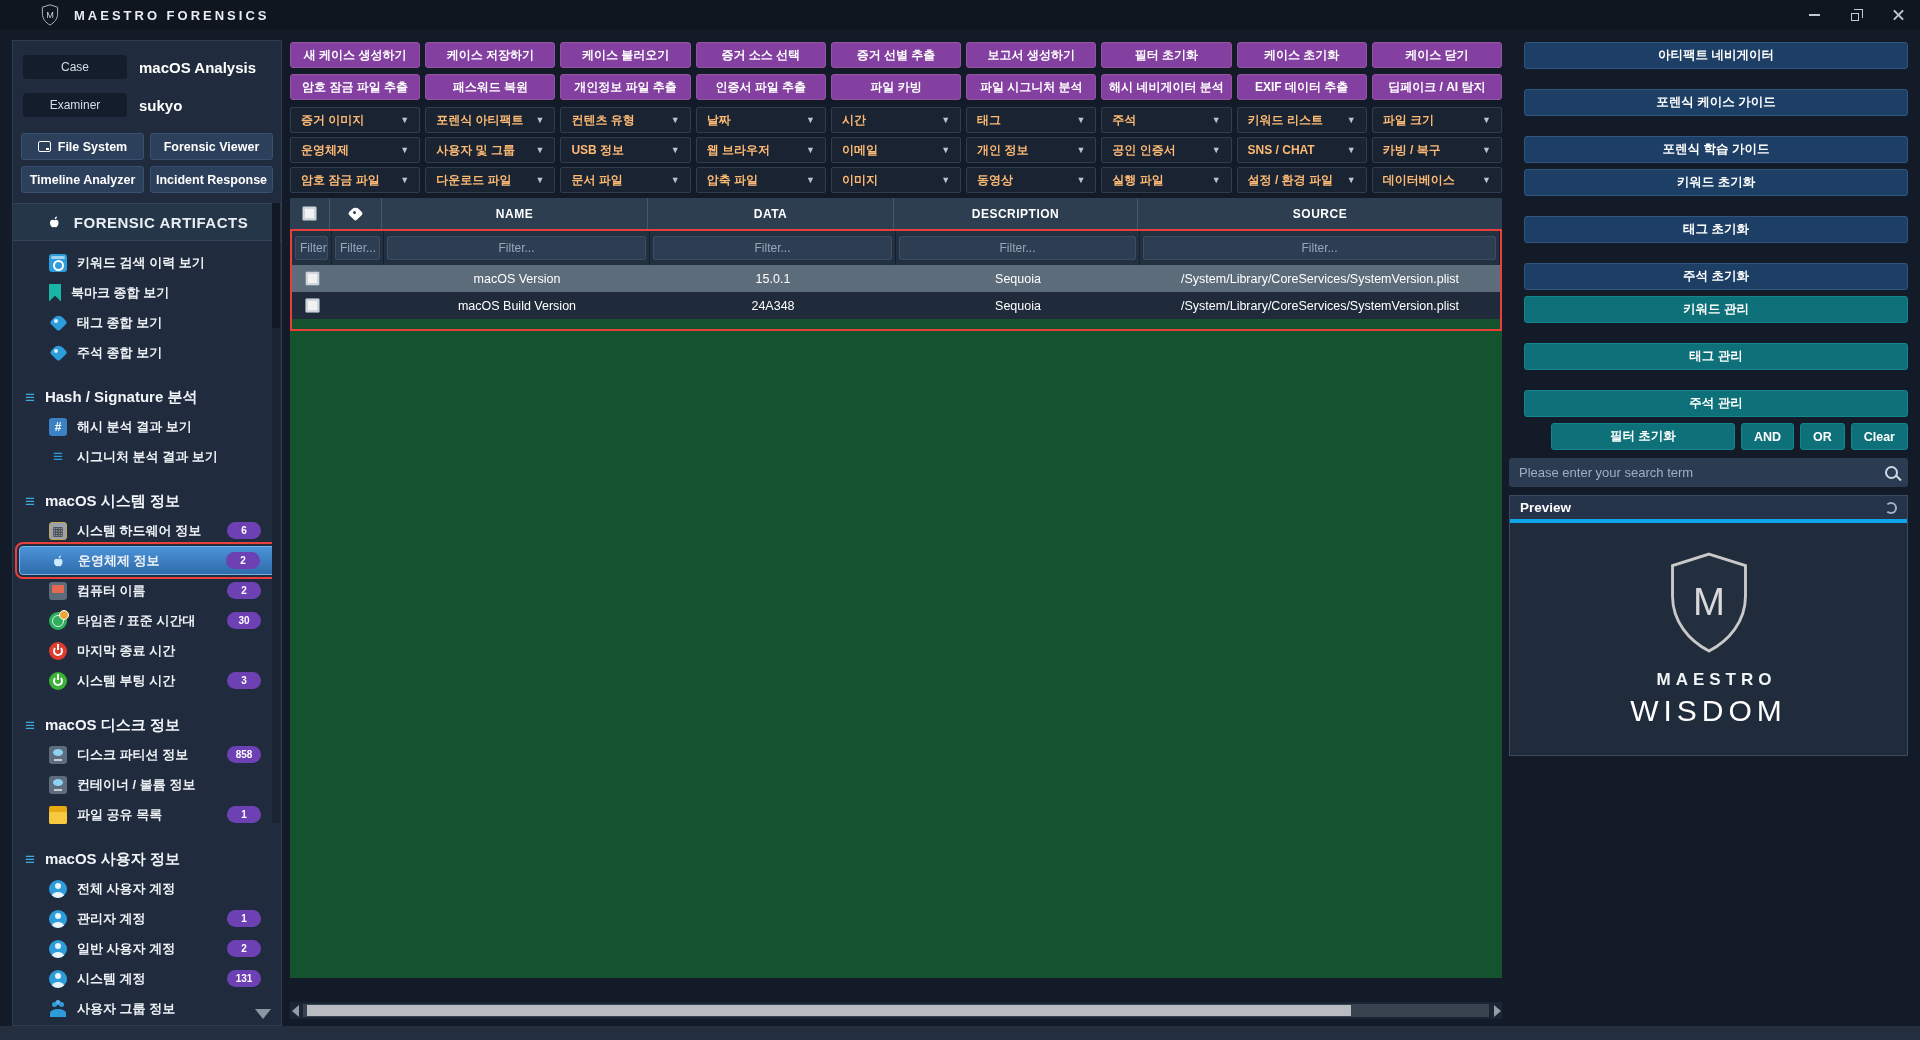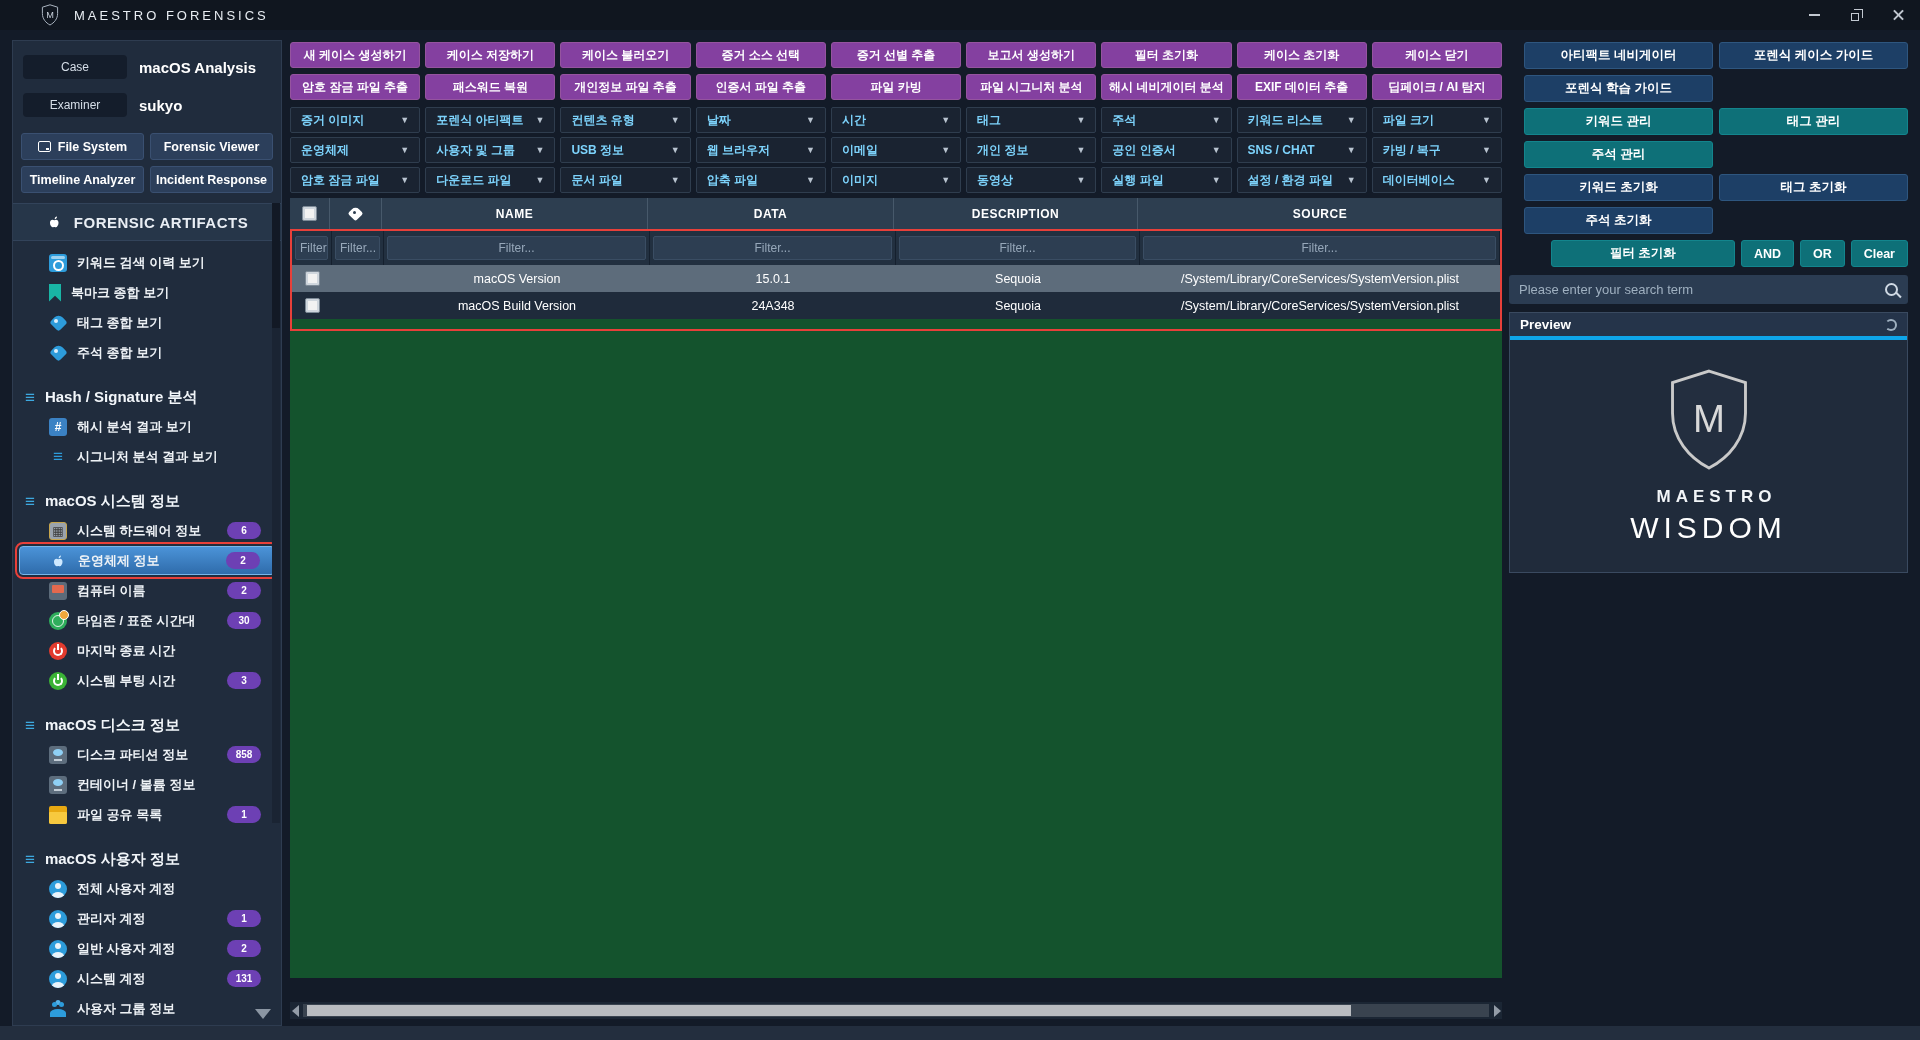--- a/index.html
+++ b/index.html
@@ -5,21 +5,21 @@
   * { margin:0; padding:0; box-sizing:border-box; }
   html,body { width:1920px; height:1040px; overflow:hidden; }
   body {
     font-family:"Liberation Sans","DejaVu Sans",sans-serif;
     background:#131b28; color:#e9eef4; position:relative;
   }
   
   .titlebar { position:absolute; left:0; top:0; width:1920px; height:30px;
     background:#10161f; display:flex; align-items:center; padding-left:40px; }
   .tb-shield { width:20px; height:24px; margin-right:14px; display:flex; }
-  .app-title { font-size:13px; font-weight:normal; letter-spacing:3px; color:#e8edf2; }
+  .app-title { font-size:13px; font-weight:bold; letter-spacing:3px; color:#e8edf2; }
   .win-controls { position:absolute; right:14px; top:0; height:30px; display:flex; align-items:center; gap:26px; }
   .wc { width:16px; height:16px; display:flex; align-items:center; justify-content:center; cursor:pointer; position:relative; }
   .wc-min i { display:block; width:11px; height:2px; background:#c2c8d0; }
   .wc-res i { display:block; width:8px; height:8px; border:1.5px solid #c2c8d0; position:relative; margin-top:3px; margin-right:3px;}
   .wc-res i::before { content:""; position:absolute; left:2.5px; top:-5px; width:8px; height:8px; border:1.5px solid #c2c8d0; border-bottom:none; border-left:none; }
   .wc-close::before,.wc-close::after { content:""; position:absolute; width:13px; height:2px; background:#c2c8d0; }
   .wc-close::before { transform:rotate(45deg);} .wc-close::after { transform:rotate(-45deg);}
   
   .sidebar { position:absolute; left:12px; top:40px; width:270px; height:986px;
     background:#202c3d; border:1px solid #2e3c50; }
@@ -91,21 +91,21 @@
   .sb-chevron { position:absolute; right:10px; bottom:6px; width:0; height:0;
     border-left:8px solid transparent; border-right:8px solid transparent; border-top:10px solid #8b96a3; cursor:pointer; }
   
   .center { position:absolute; left:290px; top:42px; width:1212px; }
   .toolbar { display:grid; grid-template-columns:repeat(9,1fr); gap:6px 5px; }
   .tb-btn { background:#8440a0; border:1px solid #95549f; border-radius:3px; height:26px;
     color:#fff; font-size:12px; font-weight:bold; cursor:pointer; font-family:inherit; white-space:nowrap; overflow:hidden; }
   .ddgrid { display:grid; grid-template-columns:repeat(9,1fr); gap:4px 5px; margin-top:7px; }
   .dd { background:#1a2331; border:1px solid #2f3d4e; border-radius:2px; height:26px;
     display:flex; align-items:center; padding:0 10px; cursor:pointer; }
-  .dd-lbl { font-size:12px; font-weight:bold; color:#7dd3fc; white-space:nowrap; overflow:hidden; }
+  .dd-lbl { font-size:12px; font-weight:bold; color:#fdba74; white-space:nowrap; overflow:hidden; }
   .dd-caret { margin-left:auto; font-size:9px; color:#b9c4d0; }
   .center-body { margin-top:5px; background:#14532d; min-height:780px; }
   .tgrid { display:grid; grid-template-columns:40px 52px 266px 246px 244px 1fr; }
   .t-head { background:#2d3e50; height:31px; }
   .th-cell { display:flex; align-items:center; justify-content:center; font-size:12px;
     font-weight:bold; letter-spacing:.5px; color:#fff; border-right:1px solid #47596b; cursor:pointer; }
   .th-cell:last-child { border-right:none; }
   .cbx { width:15px; height:15px; background:#f2f2f2; border:1px solid #7d8a97; border-radius:2px;
     box-shadow:inset 0 0 0 2px #cfd6dd; cursor:pointer; }
   .tagico { width:13px; height:13px; position:relative; }
@@ -125,21 +125,21 @@
   .hscroll { position:absolute; left:290px; top:1002px; width:1212px; height:17px;
     display:flex; align-items:center; background:#1b2634; }
   .hs-arr { width:10px; height:13px; display:flex; align-items:center; justify-content:center; cursor:pointer; }
   .hs-arr span { width:0; height:0; border-top:6px solid transparent; border-bottom:6px solid transparent; }
   .hs-arr.left span { border-right:7px solid #939ca7; }
   .hs-arr.right span { border-left:7px solid #939ca7; }
   .hs-track { flex:1; height:13px; background:#39434f; position:relative; margin:0 3px; cursor:pointer; }
   .hs-thumb { position:absolute; left:4px; top:1px; width:88%; height:11px; background:#b9bcc0; cursor:grab; }
   
   .rightpanel { position:absolute; left:1509px; top:42px; width:399px; }
-  .rp-grid { display:grid; grid-template-columns:repeat(2,1fr); gap:6px; margin-bottom:6px;margin-left:15px; }
+  .rp-grid { display:grid; grid-template-columns:repeat(1,1fr); gap:20px; margin-bottom:6px;margin-left:15px; }
   .rp-btn { height:27px; border-radius:3px; color:#fff; font-size:12.5px; font-weight:bold;
     cursor:pointer; font-family:inherit; white-space:nowrap; overflow:hidden; }
   .rp-btn.navy { background:#1d3f66; border:1px solid #2e567f; }
   .rp-btn.teal, .teal-btn { background:#0e7078; border:1px solid #13858d; }
   .rp-row4 { display:flex; gap:6px; margin-bottom:8px; justify-content:flex-end; }
   .teal-btn { height:27px; border-radius:3px; color:#fff; font-size:12.5px; font-weight:bold; cursor:pointer; font-family:inherit; }
   .teal-btn.wide { width:184px; }
   .teal-btn.sm { padding:0 12px; }
   .search { height:29px; background:#2b3c52; border-radius:3px; display:flex; align-items:center; padding:0 10px; }
   .search input { flex:1; background:transparent; border:none; outline:none; color:#dbe5ee; font-size:13px; font-family:inherit; }
@@ -536,28 +536,28 @@
 </div>
 
 <div class="rightpanel" data-name="right-panel">
   <div id="rpRows" data-name="right-panel-buttons">
       <div class="rp-grid" data-name="right-panel-button-row">
         <button class="rp-btn navy" data-name="right-panel-button">아티팩트 네비게이터</button>
         <button class="rp-btn navy" data-name="right-panel-button">포렌식 케이스 가이드</button>
         <button class="rp-btn navy" data-name="right-panel-button">포렌식 학습 가이드</button>
       </div>
       <div class="rp-grid" data-name="right-panel-button-row">
+        <button class="rp-btn navy" data-name="right-panel-button">키워드 초기화</button>
+        <button class="rp-btn navy" data-name="right-panel-button">태그 초기화</button>
+        <button class="rp-btn navy" data-name="right-panel-button">주석 초기화</button>
+      </div>
+      <div class="rp-grid" data-name="right-panel-button-row">
         <button class="rp-btn teal" data-name="right-panel-button">키워드 관리</button>
         <button class="rp-btn teal" data-name="right-panel-button">태그 관리</button>
         <button class="rp-btn teal" data-name="right-panel-button">주석 관리</button>
-      </div>
-      <div class="rp-grid" data-name="right-panel-button-row">
-        <button class="rp-btn navy" data-name="right-panel-button">키워드 초기화</button>
-        <button class="rp-btn navy" data-name="right-panel-button">태그 초기화</button>
-        <button class="rp-btn navy" data-name="right-panel-button">주석 초기화</button>
       </div>
     </div>
   <div class="rp-row4" data-name="filter-logic-row">
     <button class="teal-btn wide" data-name="filter-reset-button">필터 초기화</button>
     <button class="teal-btn sm" data-name="and-button">AND</button>
     <button class="teal-btn sm" data-name="or-button">OR</button>
     <button class="teal-btn sm" data-name="clear-button">Clear</button>
   </div>
   <div class="search" data-name="search-bar">
     <input type="text" data-name="search-input" placeholder="Please enter your search term" style="">

